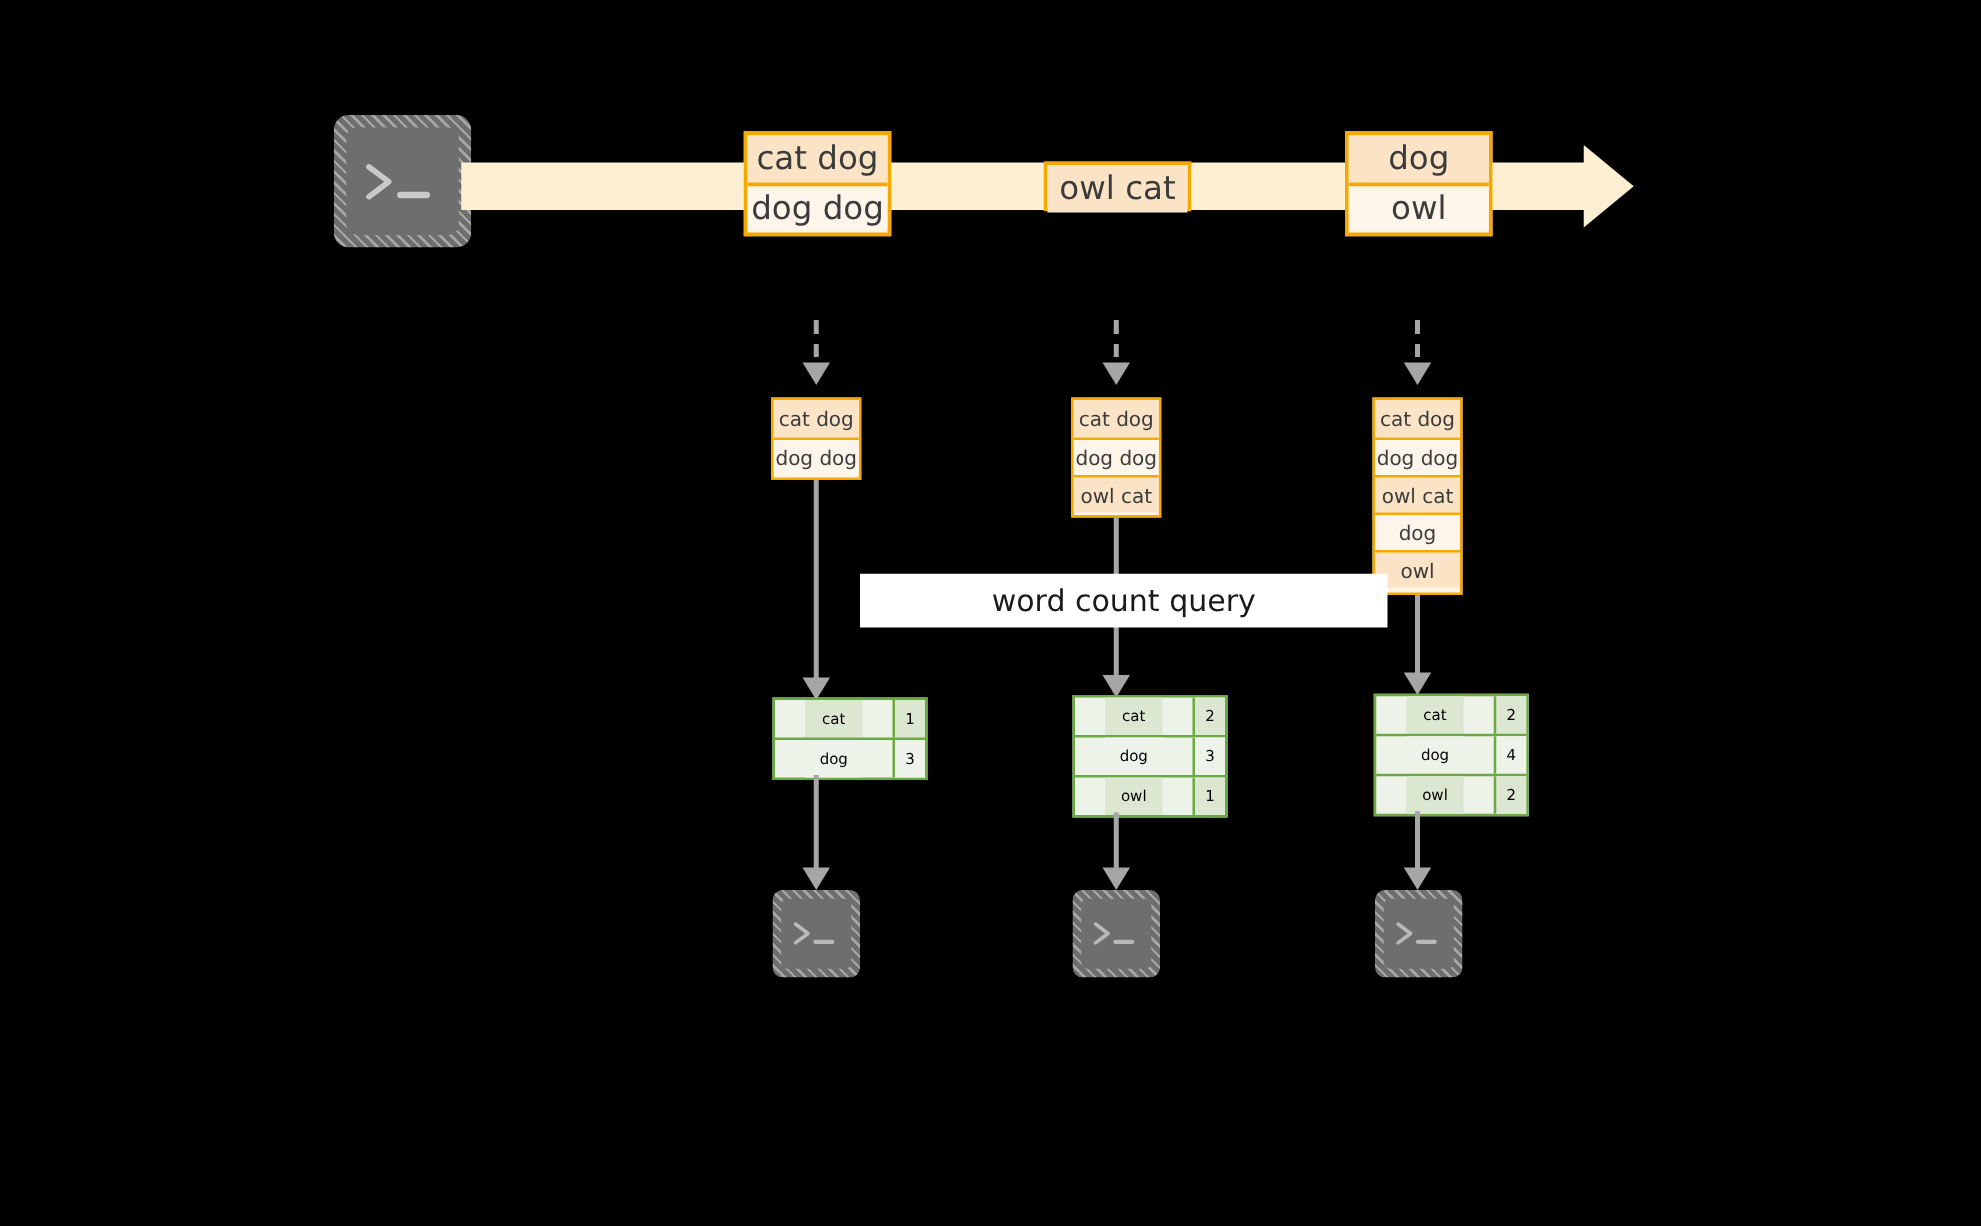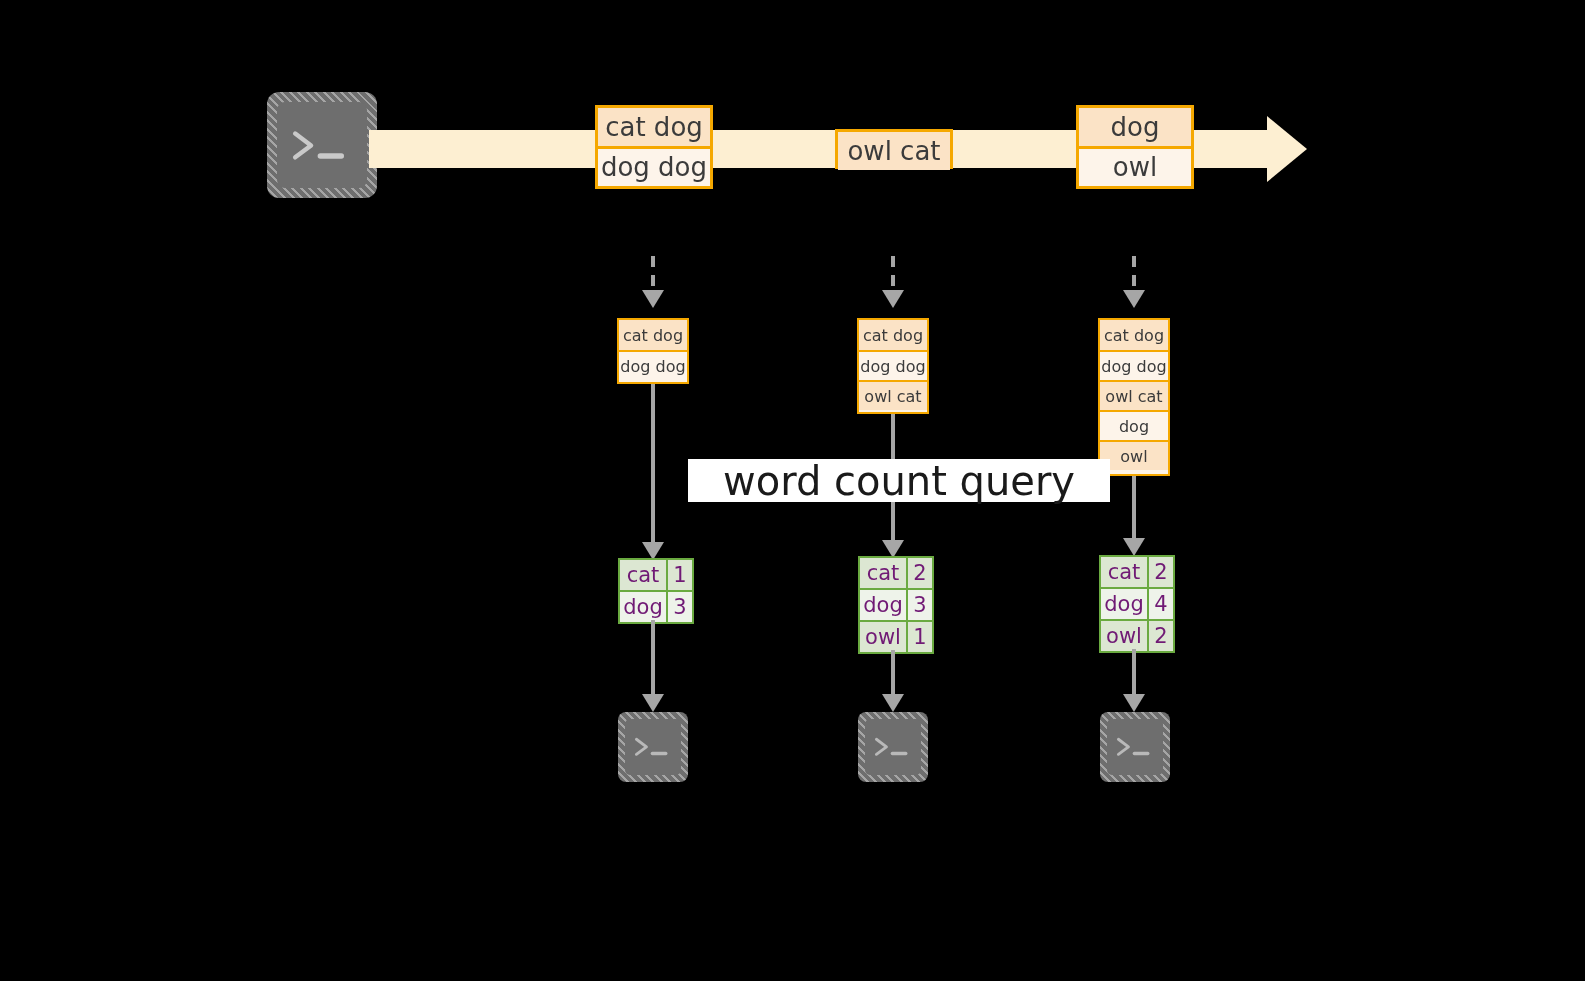--- a/index.html
+++ b/index.html
@@ -98,23 +98,24 @@
   .gbox .grow {
     display: flex;
     height: 30px;
   }
   .gbox .grow + .grow { border-top: 2px solid #6AAA40; }
   .gbox .gcell {
     box-sizing: border-box;
     display: flex;
     align-items: center;
     justify-content: center;
-    font-size: 21px;
-    color: #701a75;
+    font-size: 12px;
+    color: #000000;
     white-space: nowrap;
+    margin-left: 24px;
   }
   .gbox .gcell.k { width: 46px; }
   .gbox .gcell.v { width: 26px; border-left: 2px solid #6AAA40; }
   .gbox .grow.shade .gcell { background: #DCE7D2; }
   .gbox .grow.light .gcell { background: #EEF3EA; }
 
   
   .conn {
     position: absolute;
     background: #A6A6A6;
@@ -136,21 +137,21 @@
   }
 
   
   .query-label {
     position: absolute;
     background: #FFFFFF;
     display: flex;
     align-items: center;
     justify-content: center;
     color: #1A1A1A;
-    font-size: 40px;
+    font-size: 24px;
     white-space: nowrap;
   }
 </style>
 </head>
 <body>
 
 <div id="canvas">
 
   <div class="terminal" style="left:267px; top:92px; width:110px; height:106px;">
     <div class="inner"></div>

